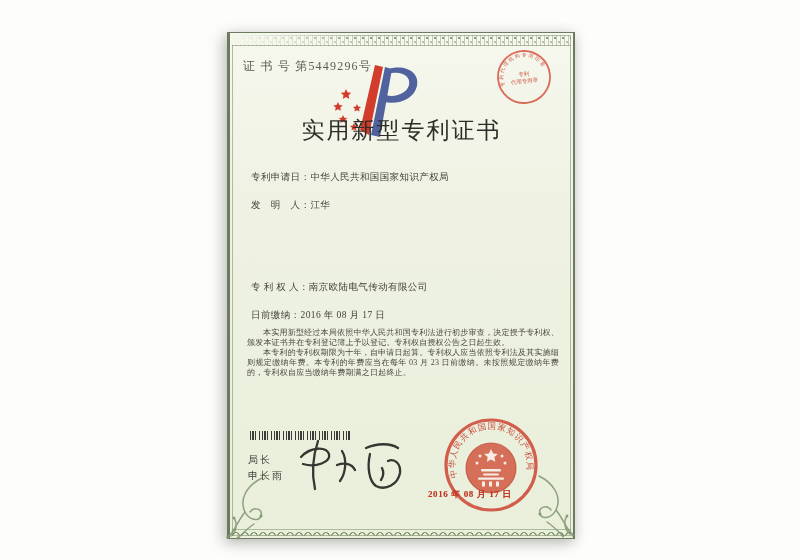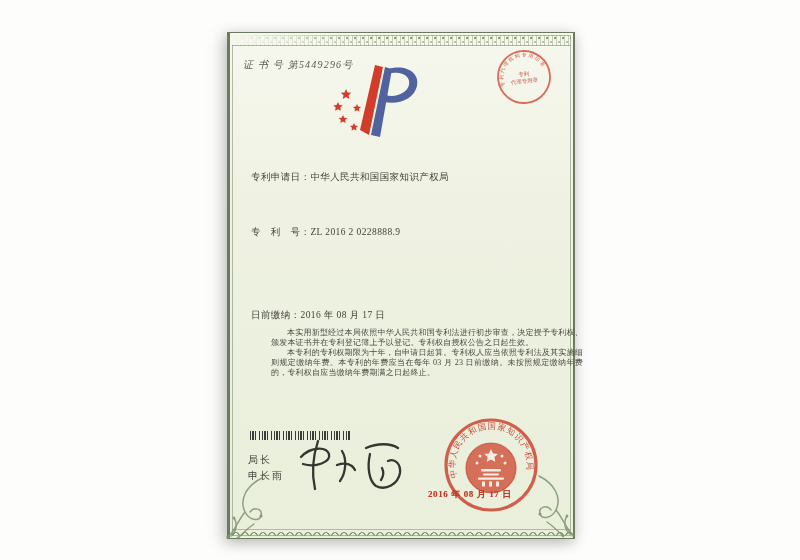--- a/index.html
+++ b/index.html
@@ -21,29 +21,29 @@
   .lace-fade{position:absolute;left:0;top:0;bottom:0;width:40%;
       background:linear-gradient(90deg,#f5f6ec 0%,rgba(245,246,236,0) 100%);}
   .scallop-bottom{position:absolute;left:2px;right:2px;bottom:2px;height:9px;
       background-image:
         radial-gradient(circle at 4px 9px, transparent 2.6px, rgba(122,147,104,.9) 2.6px 3.6px, transparent 4.2px),
         linear-gradient(0deg, rgba(122,147,104,.0) 0 6px, rgba(122,147,104,.55) 6px 7px, transparent 7px);
       background-size:9px 9px,auto;}
   .flourish{position:absolute;width:42px;height:66px;}
   .flourish.bl{left:-6px;bottom:-2px;}
   .flourish.br{right:-4px;bottom:0px;transform:scaleX(-1);}
-  .cert-no{position:absolute;left:13px;top:25px;font-size:10px;letter-spacing:1.2px;color:#5b5a50;font-style:italic;}
+  .cert-no{position:absolute;left:13px;top:25px;font-size:12px;letter-spacing:1.2px;color:#5b5a50;}
   .logo{position:absolute;left:100px;top:28px;width:92px;height:82px;}
   .title{position:absolute;left:0;right:0;top:82px;text-align:center;
       font-size:23px;letter-spacing:2px;color:#2d2c28;font-weight:500;}
   .field{position:absolute;left:21px;right:14px;font-size:9.5px;color:#44433b;
       letter-spacing:.4px;white-space:nowrap;}
   .f0{top:138px}.f1{top:166px}.f2{top:193px}.f3{top:221px}.f4{top:248px}.f5{top:276px}
   .paras{position:absolute;left:17px;top:295px;width:312px;font-size:8px;
-      line-height:9.7px;color:#4b4a42;text-align:justify;letter-spacing:.2px;margin-left:24px;}
+      line-height:9.7px;color:#4b4a42;text-align:justify;letter-spacing:.2px;}
   .paras p{margin:0 0 1px 0;text-indent:2em;}
   .barcode{position:absolute;left:20px;top:398px;width:101px;height:9px;
       background:repeating-linear-gradient(90deg,#3b3b38 0 1px,transparent 1px 2px,
         #3b3b38 2px 4px,transparent 4px 5px,#3b3b38 5px 6px,transparent 6px 9px,
         #3b3b38 9px 10px,transparent 10px 12px);}
   .signer{position:absolute;left:18px;top:419px;font-size:10px;color:#3d3c34;
       letter-spacing:2px;line-height:16px;}
   .signature{position:absolute;left:64px;top:402px;width:118px;height:64px;}
   .agency-seal{position:absolute;left:265px;top:15px;width:58px;height:58px;transform:rotate(-6deg);}
   .issue-seal{position:absolute;left:212px;top:383px;width:98px;height:98px;}
@@ -103,23 +103,25 @@
         <path d="M24,62 l1.2,2.6 2.9,.3 -2.1,1.9 .5,2.8 -2.5,-1.4 -2.5,1.4 .5,-2.8 -2.1,-1.9 2.9,-.3 z"></path>
         <path d="M27,43 l1.2,2.6 2.9,.3 -2.1,1.9 .5,2.8 -2.5,-1.4 -2.5,1.4 .5,-2.8 -2.1,-1.9 2.9,-.3 z"></path>
         <polygon points="45,4 53,6 39,74 30,69"></polygon>
       </g>
       <g fill="#51639f">
         <polygon points="55,6 62,8 50,76 41,74"></polygon>
         <path d="M59,8 C76,3 90,12 87,25 C84,38 69,44 54,41 L55.5,34 C66,37 77,32 79,24 C81,15 71,9 58,13 Z"></path>
       </g>
     </svg>
 
+    <div class="title">实用新型专利证书</div>
 
     <div class="field f0"><span>专利申请日：</span><span>中华人民共和国国家知识产权局</span></div>
-    <div class="field f2"><span>专　利　号：</span><span>ZL 2016 2 0228888.9</span></div>
+    <div class="field f1"><span>发　明　人：</span><span>江华</span></div>
+    <div class="field f4"><span>专 利 权 人：</span><span>南京欧陆电气传动有限公司</span></div>
     <div class="field f5"><span>日前缴纳：</span><span>2016 年 08 月 17 日</span></div>
 
     <div class="paras">
       <p>本实用新型经过本局依照中华人民共和国专利法进行初步审查，决定授予专利权、颁发本证书并在专利登记簿上予以登记。专利权自授权公告之日起生效。</p>
       <p>本专利的专利权期限为十年，自申请日起算。专利权人应当依照专利法及其实施细则规定缴纳年费。本专利的年费应当在每年 03 月 23 日前缴纳。未按照规定缴纳年费的，专利权自应当缴纳年费期满之日起终止。</p>
     </div>
 
     <div class="barcode"></div>
 
     <div class="signer">

